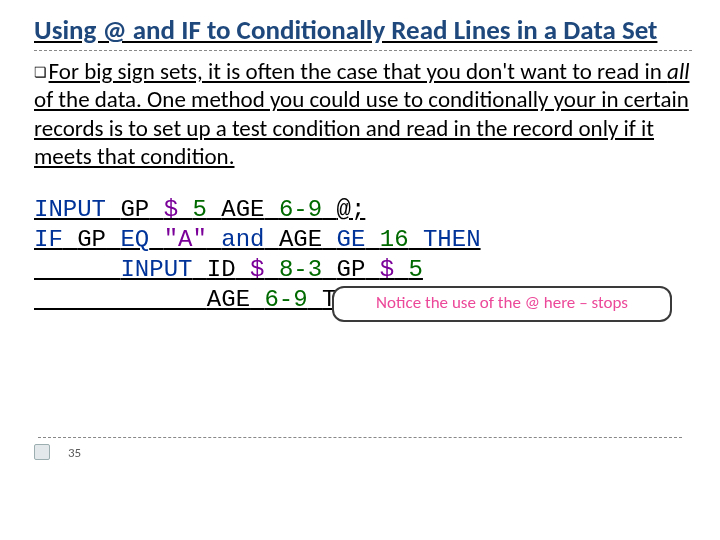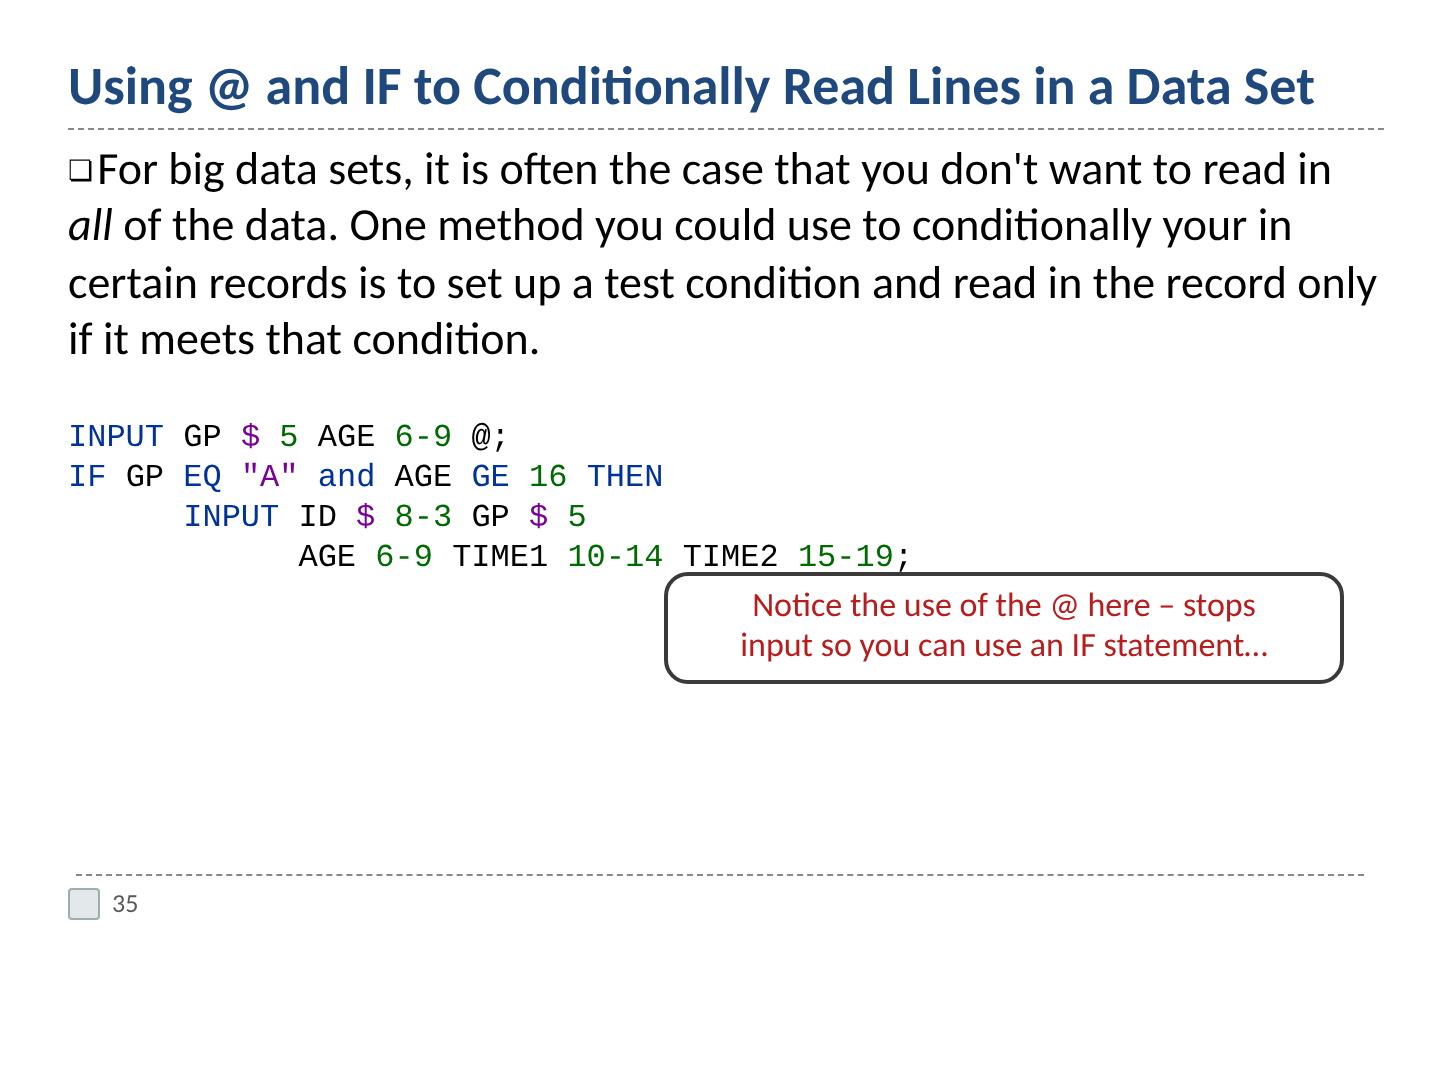--- a/index.html
+++ b/index.html
@@ -10,21 +10,22 @@
     background: #fff;
     font-family: Calibri, "Segoe UI", Arial, sans-serif;
     color: #000;
     overflow: hidden;
   }
   .slide {
     position: relative;
     width: 720px;
     height: 472px;
     box-sizing: border-box;
-    padding: 28px 28px 14px 34px;
+    padding: 14px 28px 14px 34px;
+    text-decoration: underline;
   }
   .title {
     color: #1f497d;
     font-size: 27px;
     font-weight: 700;
     line-height: 1.18;
     margin: 0 0 4px 0;
     padding-bottom: 4px;
     border-bottom: 1px dashed #888;
   }
@@ -48,45 +49,45 @@
     position: absolute;
     left: 332px;
     top: 286px;
     width: 340px;
     box-sizing: border-box;
     background: #fff;
     border: 2px solid #3a3a3a;
     border-radius: 12px;
     padding: 5px 10px 7px 10px;
     font-size: 17px;
-    color: #b91c1c;
+    color: #ec4899;
     text-align: center;
     line-height: 1.18;
   }
   .code {
     font-family: "Courier New", monospace;
-    font-size: 16px;
+    font-size: 24px;
     line-height: 1.25;
     margin-top: 24px;
   }
   .code-line { white-space: pre; }
   .kw { color: #003399; }
   .str { color: #7a0099; }
   .num { color: #006a00; }
   .footer-rule {
     position: absolute;
     left: 38px;
     right: 38px;
     bottom: 34px;
     border-top: 1px dashed #888;
     height: 0;
   }
   .pagenum {
     position: absolute;
-    left: 56px;
+    left: 68px;
     bottom: 12px;
     font-size: 13px;
     color: #595959;
   }
   .badge {
     position: absolute;
     left: 34px;
     bottom: 12px;
     width: 14px;
     height: 14px;
@@ -97,27 +98,26 @@
 </style>
 </head>
 <body>
 
 <div class="slide">
 
   <h1 class="title">Using @ and IF to Conditionally Read Lines in a Data Set</h1>
 
   <div class="body">
     <div class="bullet">
-      <span class="marker">❏</span><span>For big data sets, it is often the case that you don't want to read in </span><span class="italic">all</span><span> of the data. One method you could use to conditionally your in certain records is to set up a test condition and read in the record only if it meets that condition.</span>
+      <span class="marker">❏</span><span>For big sign sets, it is often the case that you don't want to read in </span><span class="italic">all</span><span> of the data. One method you could use to conditionally your in certain records is to set up a test condition and read in the record only if it meets that condition.</span>
     </div>
   </div>
 
   <div class="callout">
     <div>Notice the use of the @ here – stops</div>
-    <div>input so you can use an IF statement…</div>
   </div>
 
   <div class="code">
     <div class="code-line"><span class="kw">INPUT</span><span> </span><span>GP</span><span> </span><span class="str">$</span><span> </span><span class="num">5</span><span> </span><span>AGE</span><span> </span><span class="num">6-9</span><span> </span><span>@</span><span>;</span></div>
     <div class="code-line"><span class="kw">IF</span><span> </span><span>GP</span><span> </span><span class="kw">EQ</span><span> </span><span class="str">"A"</span><span> </span><span class="kw">and</span><span> </span><span>AGE</span><span> </span><span class="kw">GE</span><span> </span><span class="num">16</span><span> </span><span class="kw">THEN</span></div>
     <div class="code-line">      <span class="kw">INPUT</span><span> </span><span>ID</span><span> </span><span class="str">$</span><span> </span><span class="num">8-3</span><span> </span><span>GP</span><span> </span><span class="str">$</span><span> </span><span class="num">5</span></div>
     <div class="code-line">            <span>AGE</span><span> </span><span class="num">6-9</span><span> </span><span>TIME1</span><span> </span><span class="num">10-14</span><span> </span><span>TIME2</span><span> </span><span class="num">15-19</span><span>;</span></div>
   </div>
 
   <div class="footer-rule"></div>

